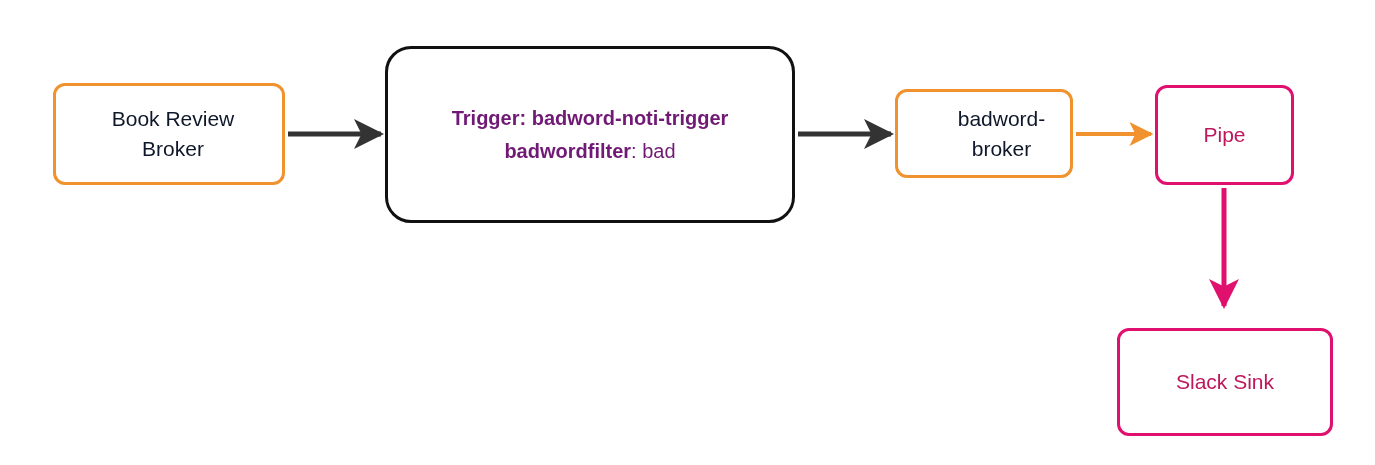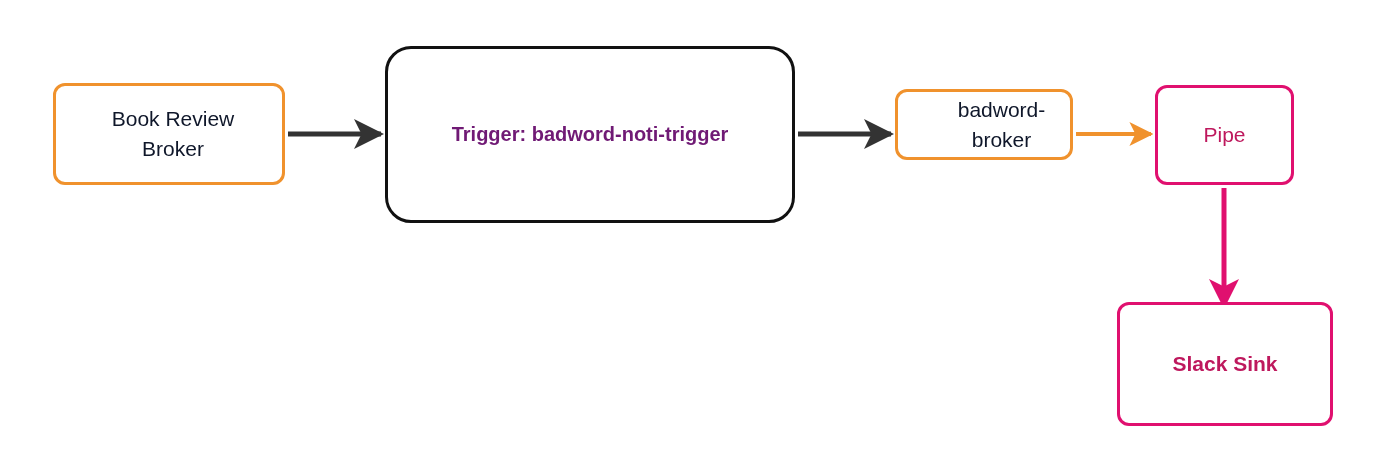--- a/index.html
+++ b/index.html
@@ -81,23 +81,23 @@
   }
   .node-crimson .node-label {
     color: #be185d;
     font-size: 21px;
     line-height: 30px;
   }
 
   
   #node-book-review-broker { left: 53px;  top: 83px;  width: 232px; height: 102px; }
   #node-trigger            { left: 385px; top: 46px;  width: 410px; height: 177px; }
-  #node-badword-broker     { left: 895px; top: 89px;  width: 178px; height: 71px; padding-left: 27px;  }
+  #node-badword-broker     { left: 895px; top: 89px;  width: 178px; height: 89px; padding-left: 27px;  }
   #node-pipe               { left: 1155px; top: 85px; width: 139px; height: 100px; }
-  #node-slack-sink         { left: 1117px; top: 302px; width: 216px; height: 124px; font-weight: bold; }
+  #node-slack-sink         { left: 1117px; top: 328px; width: 216px; height: 108px; }
 </style>
 </head>
 <body>
 
 <div id="diagram-canvas">
 
   <svg class="edge-layer" viewBox="0 0 1375 465" width="1375" height="465" aria-hidden="true">
     <defs>
       <marker id="arrow-dark" viewBox="0 0 10 10" refX="9" refY="5" markerWidth="6" markerHeight="6" orient="auto-start-reverse">
         <path d="M 0 0 L 10 5 L 0 10 L 2.5 5 z" fill="#333333"></path>
@@ -122,20 +122,23 @@
   <div class="node node-broker" id="node-book-review-broker">
     <span class="node-label">Book Review
 Broker</span>
   </div>
 
   <div class="node node-trigger" id="node-trigger">
     <div class="trigger-text">
       <span class="trigger-line line-all-bold">
         <span class="k">Trigger:</span><span>&nbsp;</span><span class="k">badword-noti-trigger</span>
       </span>
+      <span class="trigger-line">
+        <span class="k">badwordfilter</span><span class="v">: </span><span class="v">bad</span>
+      </span>
     </div>
   </div>
 
   <div class="node node-broker" id="node-badword-broker">
     <span class="node-label">badword-
 broker</span>
   </div>
 
   <div class="node node-crimson" id="node-pipe">
     <span class="node-label">Pipe</span>

